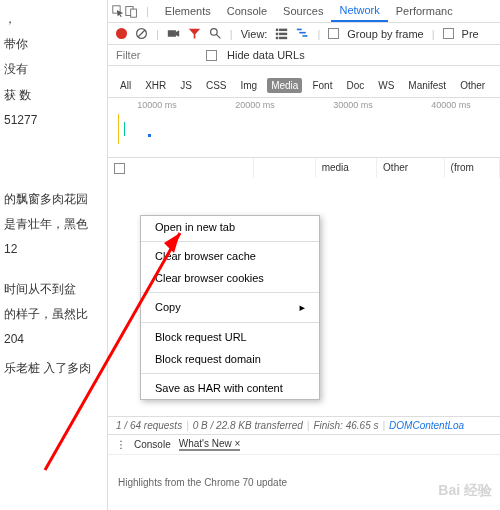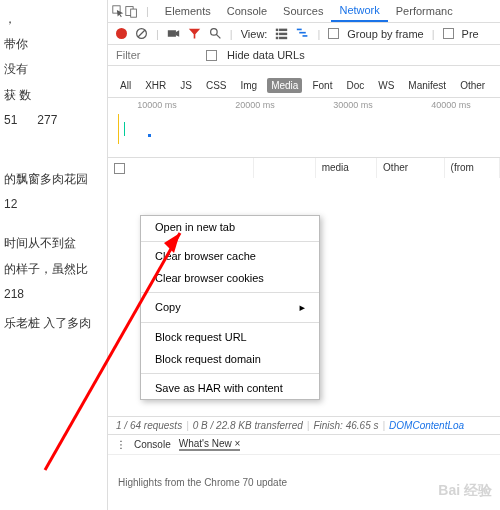--- a/index.html
+++ b/index.html
@@ -50,29 +50,30 @@
 </head>
 <body>
 
 <div class="left-pane">
   <div class="item">，</div>
   <div class="item">带你</div>
   <div class="item">没有</div>
   <div class="item" style="display:flex;justify-content:space-between;">
     <span>获 数</span>
   </div>
-  <div class="item" style="display:flex;gap:20px;">
+  <div class="item" style="display:flex;">
     <span>51</span>
     <span>277</span>
   </div>
-  <div class="item" style="margin-top:40px;">的飘窗多肉花园</div>
+  <div class="item" style="margin-top:60px;">的飘窗多肉花园</div>
+  <div class="item">是青壮年，黑色</div>
   <div class="item">12</div>
   <div class="item" style="margin-top:20px;">时间从不到盆</div>
   <div class="item">的样子，虽然比</div>
-  <div class="item">218</div>
+  <div class="item">204</div>
   <div class="item" style="margin-top:10px;">乐老桩 入了多肉</div>
 </div>
 
 <div class="right-pane">
   <div class="tabs-row">
     <svg width="13" height="13" viewBox="0 0 16 16">
         <rect x="1" y="1" width="9" height="9" fill="none" stroke="#5a5a5a"></rect>
         <path d="M6 6 L14 10 L10 11 L12 14 L11 15 L9 12 L7 14 Z" fill="#5a5a5a"></path>
       </svg>
     <svg width="13" height="13" viewBox="0 0 16 16">

